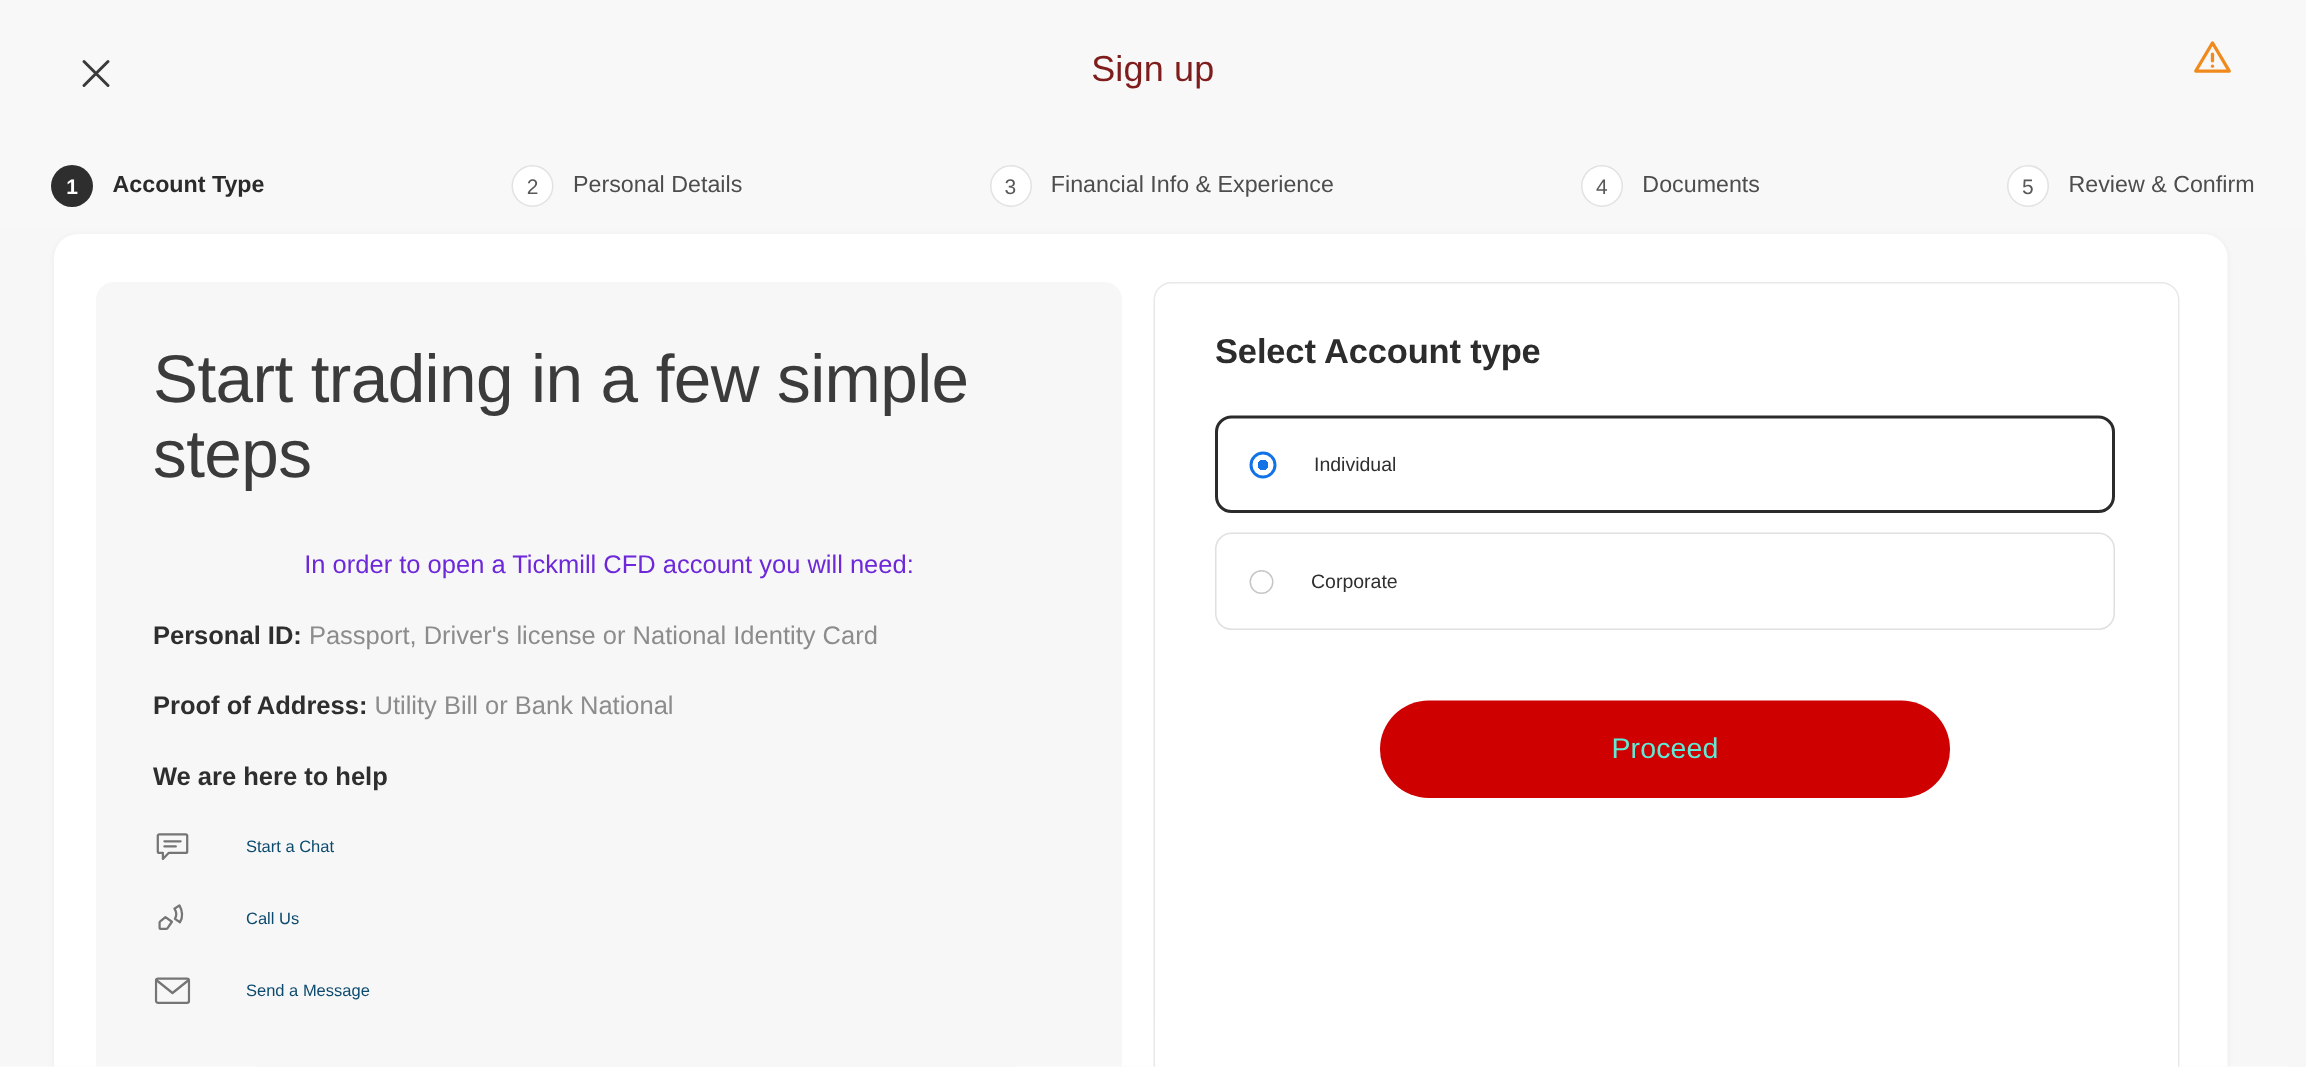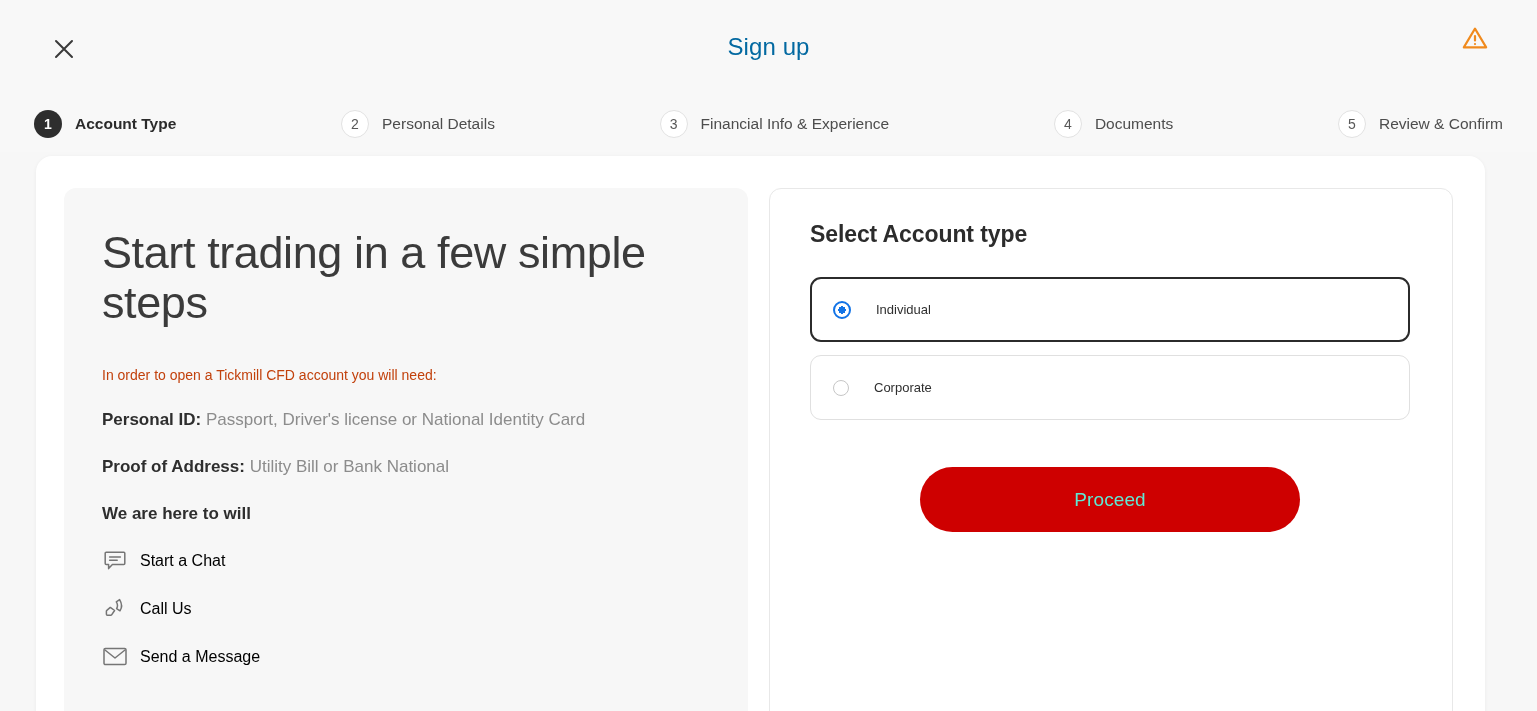--- a/index.html
+++ b/index.html
@@ -47,21 +47,21 @@
   .close-btn svg { display: block; }
 
   .modal-title {
     position: absolute;
     left: 0;
     right: 0;
     top: 33px;
     text-align: center;
     font-size: 24px;
     font-weight: 400;
-    color: #0369a1;
+    color: #7f1d1d;
     letter-spacing: 0.1px;
   }
 
   .alert-icon {
     position: absolute;
     right: 48px;
     top: 24px;
     width: 28px;
     height: 28px;
     cursor: pointer;
@@ -147,23 +147,24 @@
   .info-title {
     font-size: 45px;
     line-height: 1.12;
     font-weight: 400;
     color: #3b3b3b;
     letter-spacing: -0.4px;
     margin-bottom: 38px;
   }
 
   .info-lead {
-    font-size: 14px;
-    color: #c2410c;
+    font-size: 17px;
+    color: #6d28d9;
     margin-bottom: 27px;
+    text-align: center;
   }
 
   .req-line {
     font-size: 17px;
     margin-bottom: 27px;
     color: #8c8c8c;
   }
   .req-line .req-key {
     font-weight: 700;
     color: #2e2e2e;
@@ -178,22 +179,23 @@
 
   .help-link {
     display: flex;
     align-items: center;
     gap: 12px;
     margin-bottom: 22px;
     text-decoration: none;
     cursor: pointer;
   }
   .help-link .help-text {
-    font-size: 16px;
-    color: #000000;
+    font-size: 11px;
+    color: #0c4a6e;
+    margin-left: 24px;
   }
   .help-icon {
     width: 26px;
     height: 26px;
     flex: 0 0 26px;
     display: flex;
     align-items: center;
     justify-content: center;
   }
 
@@ -345,21 +347,21 @@
       <div class="req-line">
         <span class="req-key">Personal ID:</span>
         <span>Passport, Driver's license or National Identity Card</span>
       </div>
 
       <div class="req-line">
         <span class="req-key">Proof of Address:</span>
         <span>Utility Bill or Bank National</span>
       </div>
 
-      <div class="help-title">We are here to will</div>
+      <div class="help-title">We are here to help</div>
 
       <div class="help-link">
         <span class="help-icon">
           <svg width="22" height="20" viewBox="0 0 22 20" aria-hidden="true">
             <path d="M2.2 1.2 H19.8 a1 1 0 0 1 1 1 V12.6 a1 1 0 0 1 -1 1 H8.4 L4.6 17.6 V13.6 H2.2 a1 1 0 0 1 -1 -1 V2.2 a1 1 0 0 1 1 -1 Z" fill="none" stroke="#757575" stroke-width="1.5" stroke-linejoin="round"></path>
             <path d="M5.6 5.9 H16.4 M5.6 9.3 H13.2" stroke="#757575" stroke-width="1.5" stroke-linecap="round"></path>
           </svg>
         </span>
         <span class="help-text">Start a Chat</span>
       </div>

